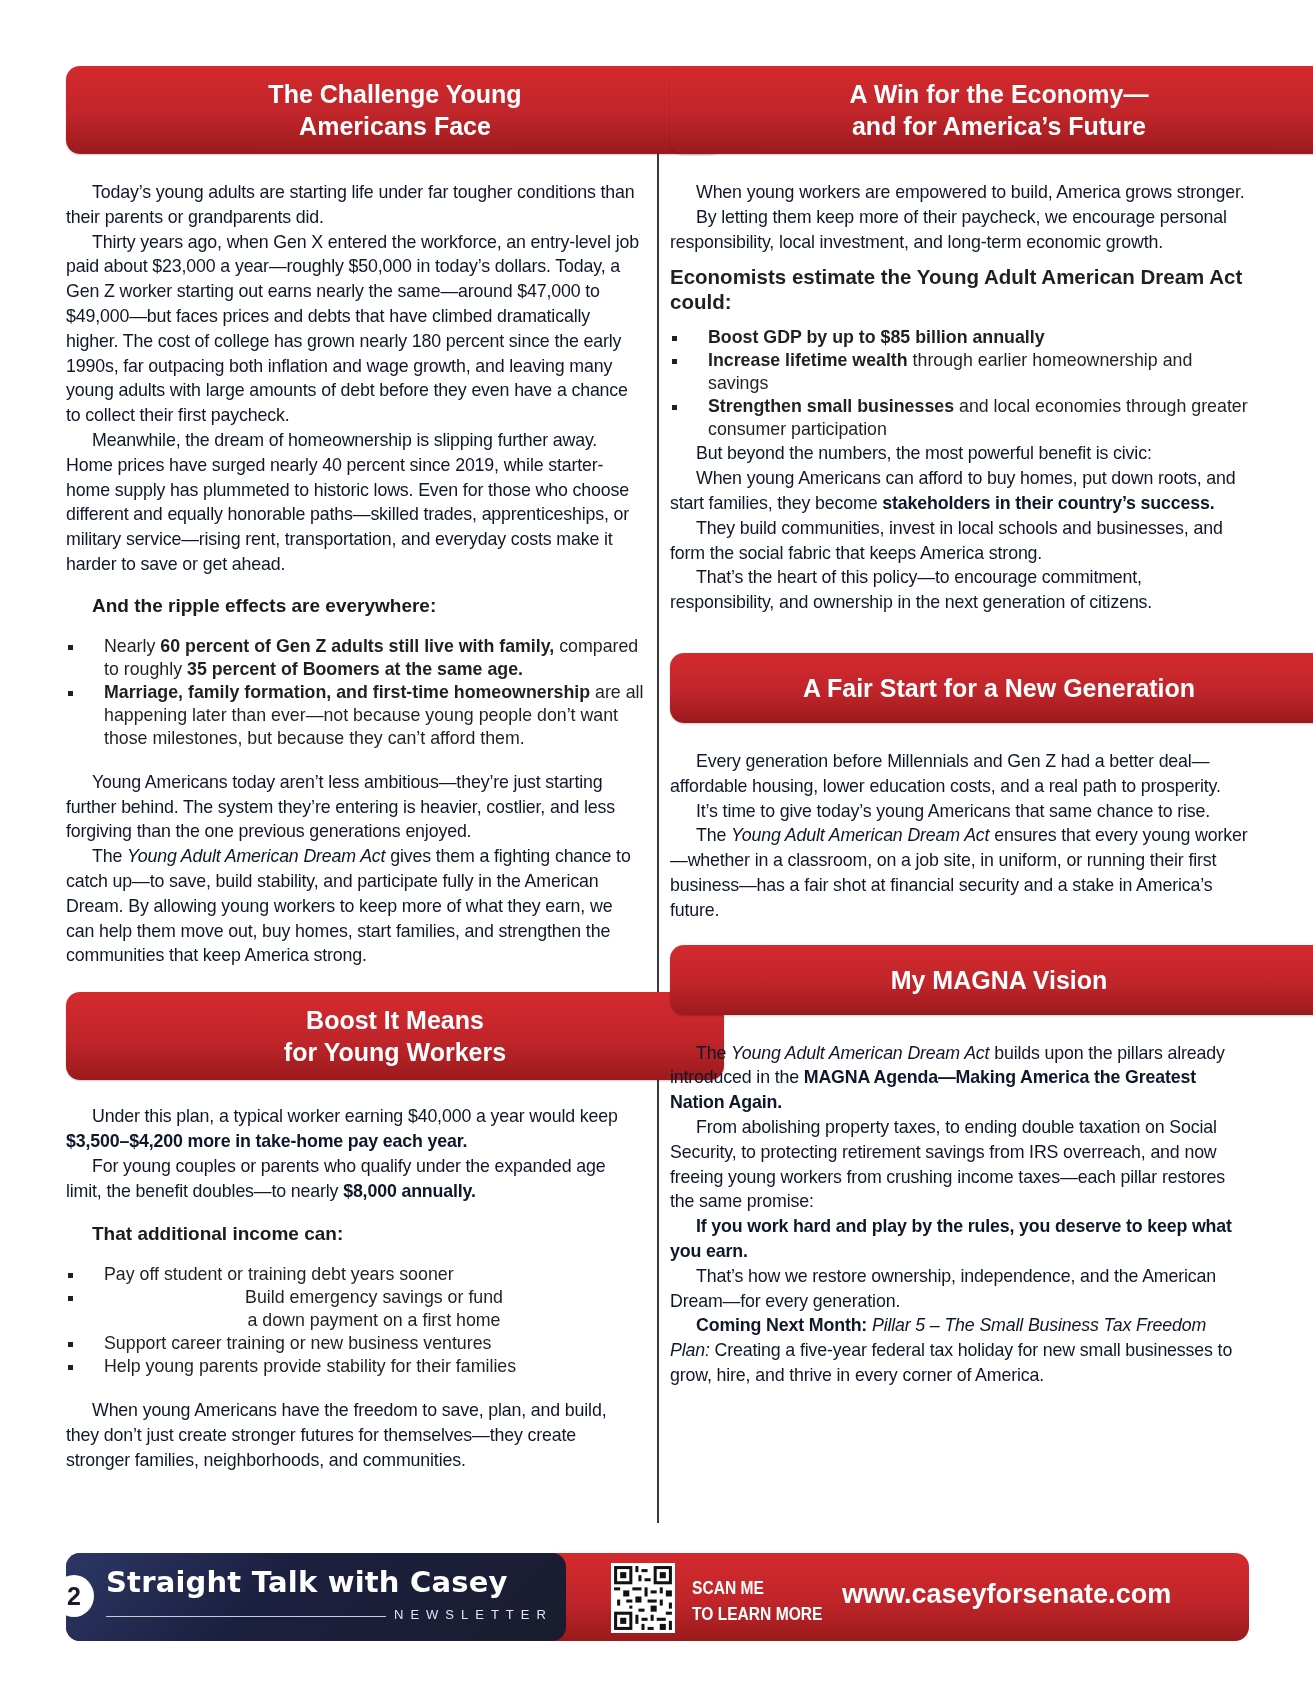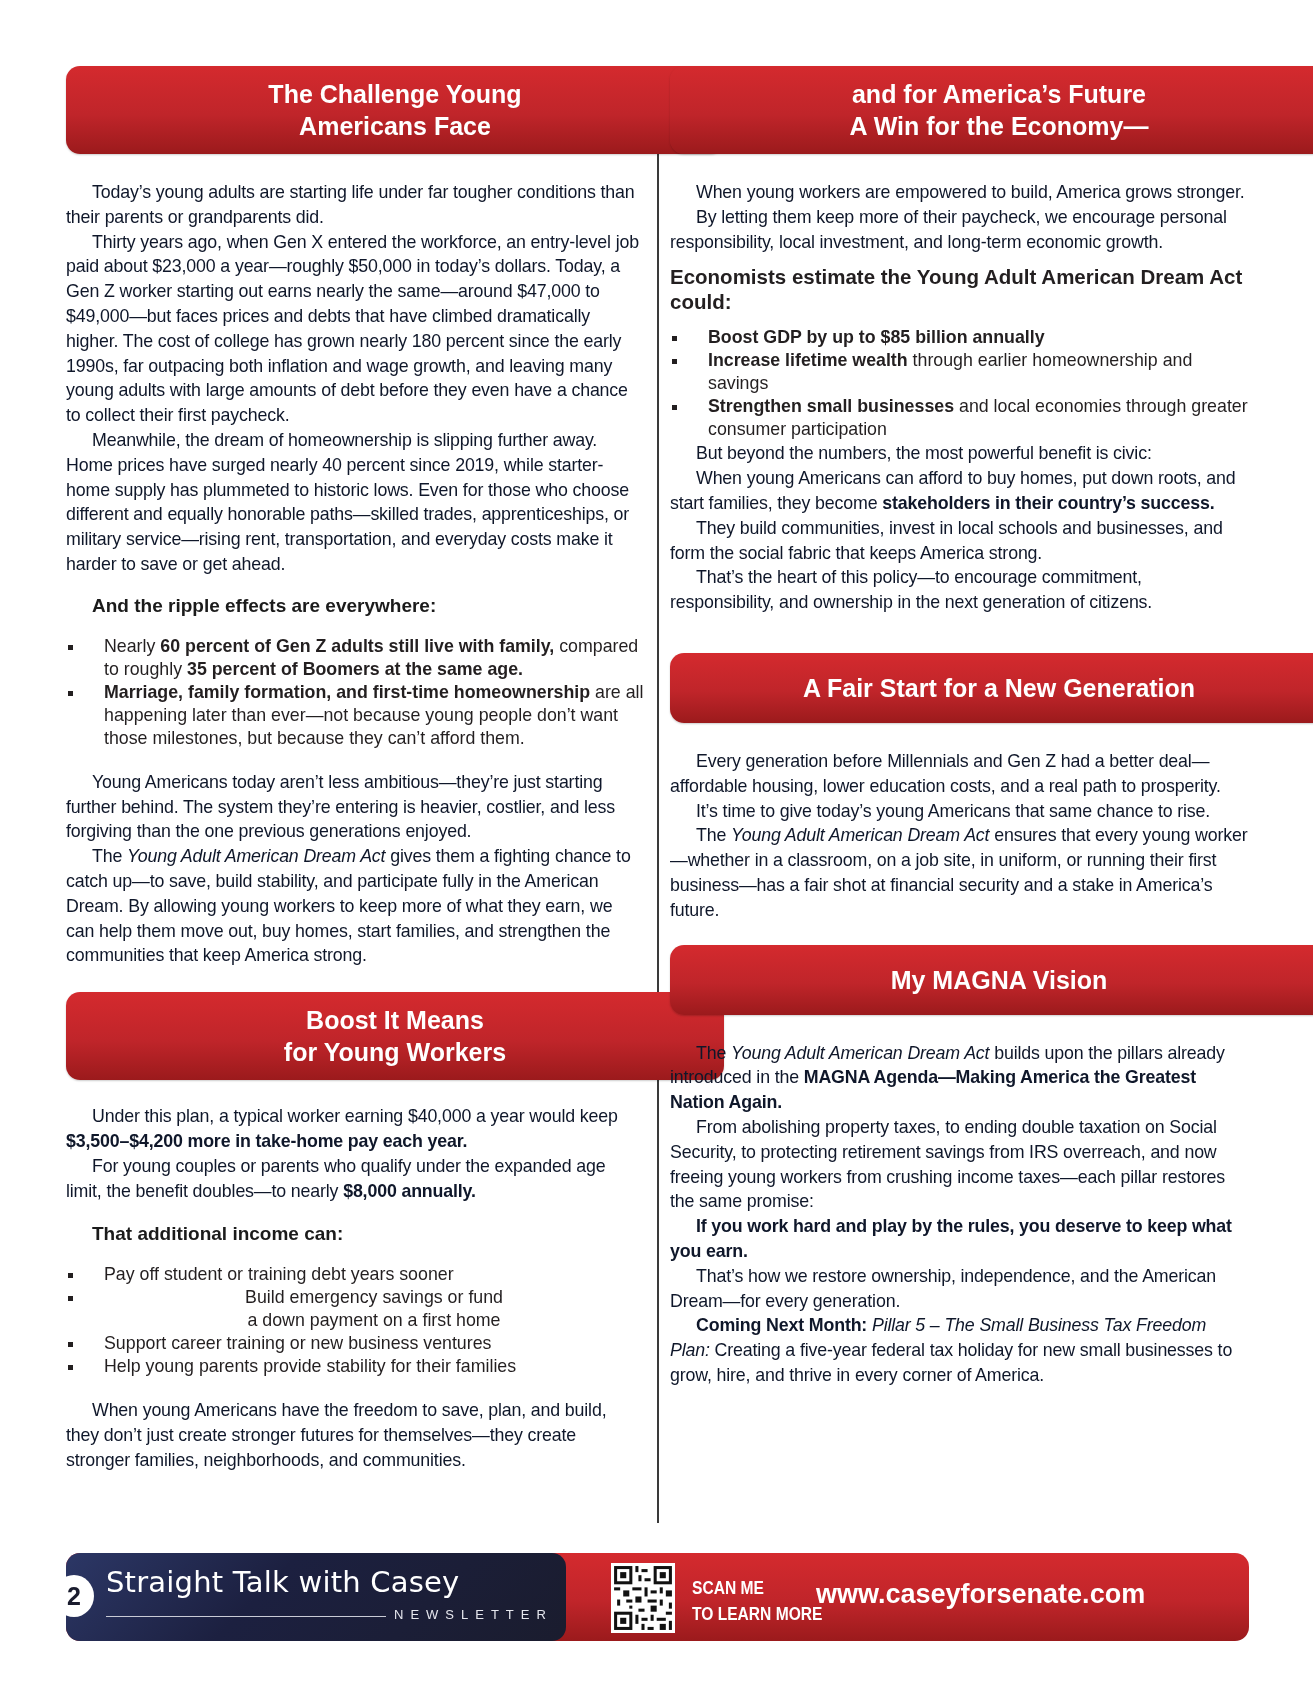--- a/index.html
+++ b/index.html
@@ -42,32 +42,32 @@
   .footer-navy {
     position: absolute; left: 0; top: 0; width: 500px; height: 88px; border-radius: 14px;
     background: linear-gradient(135deg, #2c3766 0%, #1c2040 40%, #1a1c2e 100%);
   }
   .page-num {
     position: absolute; left: -12px; top: 22px; width: 40px; height: 42px; border-radius: 50%;
     background: #fff; color: #1a1c2e; font-weight: 700; font-size: 25px; line-height: 42px; text-align: center;
   }
   .brand {
     position: absolute; left: 40px; top: 12px; color: #fff; font-family: "DejaVu Sans", sans-serif;
-    font-weight: 400; font-size: 29px; letter-spacing: 0.2px; white-space: nowrap;
+    font-weight: 700; font-size: 29px; letter-spacing: 0.2px; white-space: nowrap;
   }
   .brand-rule { position: absolute; left: 40px; top: 63px; width: 280px; height: 1px; background: #c9cbd6; }
   .brand-sub { position: absolute; left: 328px; top: 54px; color: #e6e7ee; font-size: 13px; letter-spacing: 7px; }
 
   .qr { position: absolute; left: 545px; top: 10px; width: 64px; height: 70px; background: #fff; }
   .qr svg { display: block; }
   .scan {
     position: absolute; left: 626px; top: 22px; color: #fff; font-family: "Liberation Sans", sans-serif;
     font-weight: 700; font-size: 19px; line-height: 26px; transform: scaleX(0.82); transform-origin: left;
   }
-  .url { position: absolute; left: 750px; top: 26px; color: #fff; font-weight: 700; font-size: 27px; }
+  .url { position: absolute; left: 776px; top: 26px; color: #fff; font-weight: 700; font-size: 27px; }
 </style>
 </head>
 <body>
 
 <div class="divider"></div>
 
 <div class="col col-left">
 
   <div class="banner two">
     <div>The Challenge Young</div>
@@ -113,22 +113,22 @@
   </ul>
 
   <div class="body-text" style="margin-top:20px;">
     <p>When young Americans have the freedom to save, plan, and build, they don’t just create stronger futures for themselves—they create stronger families, neighborhoods, and communities.</p>
   </div>
 </div>
 
 <div class="col col-right">
 
   <div class="banner two">
+    <div>A Win for the Economy—</div>
     <div>and for America’s Future</div>
-    <div>A Win for the Economy—</div>
   </div>
 
   <div class="body-text" style="margin-top:26px;">
     <p>When young workers are empowered to build, America grows stronger.</p>
     <p>By letting them keep more of their paycheck, we encourage personal responsibility, local investment, and long-term economic growth.</p>
   </div>
 
   <div class="subhead-r" style="margin-top:10px;">Economists estimate the Young Adult American Dream Act could:</div>
 
   <ul class="bullets" style="margin-top:12px;">

